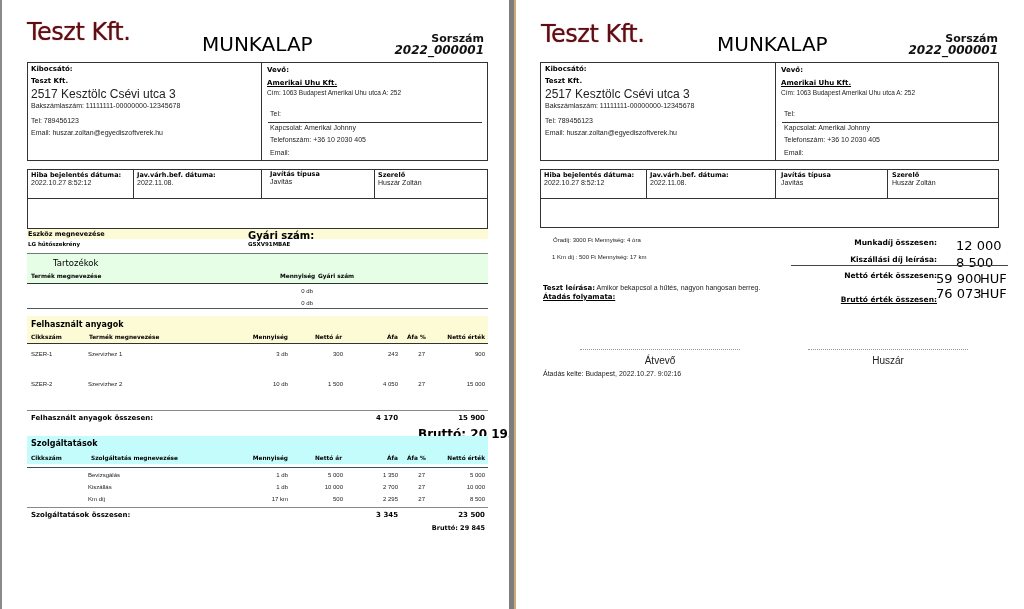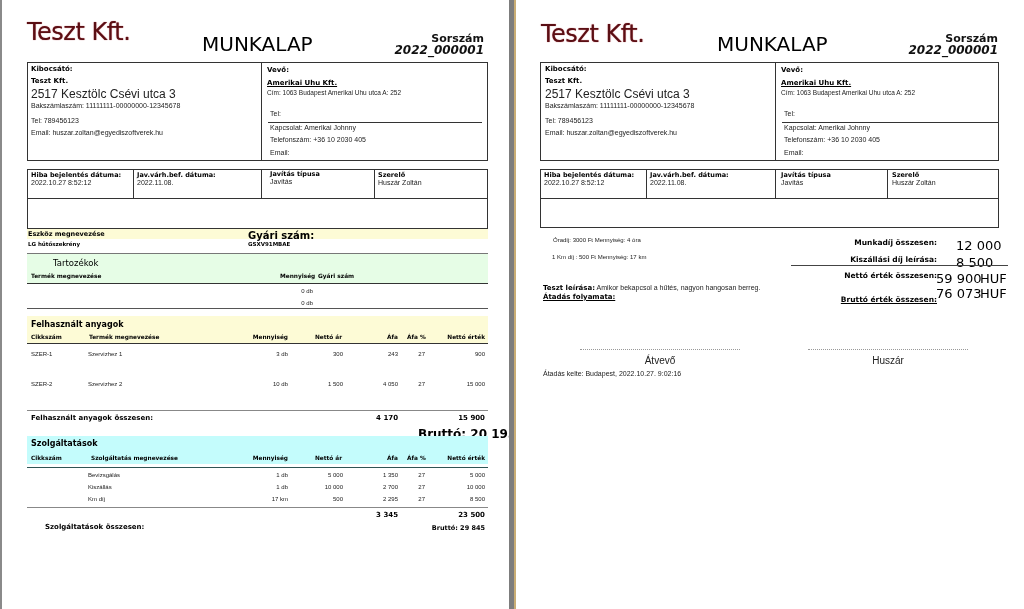--- a/index.html
+++ b/index.html
@@ -160,21 +160,21 @@
   </div>
   <div>
     <div class="abs cell" style="left:86px;top:496px;">Km díj</div>
     <div class="abs cell r" style="left:236px;width:50px;top:496px;">17 km</div>
     <div class="abs cell r" style="left:300px;width:41px;top:496px;">500</div>
     <div class="abs cell r" style="left:360px;width:36px;top:496px;">2 295</div>
     <div class="abs cell r" style="left:408px;width:15px;top:496px;">27</div>
     <div class="abs cell r" style="left:430px;width:53px;top:496px;">8 500</div>
   </div>
   <div class="hline" style="left:25px;top:507px;width:461px;background:#888;"></div>
-  <div class="abs tot" style="left:43px;top:511px;margin-top:12px;">Szolgáltatások összesen:</div>
+  <div class="abs tot" style="left:29px;top:511px;">Szolgáltatások összesen:</div>
   <div class="abs tot r" style="left:340px;width:56px;top:511px;">3 345</div>
   <div class="abs tot r" style="left:420px;width:63px;top:511px;">23 500</div>
   <div class="abs tot r" style="left:400px;width:83px;top:524px;font-size:6.5px;">Bruttó: 29 845</div>
 </div>
 
 <div class="page" id="page-right">
   <div class="abs brand" style="left:25px;top:20px;">Teszt Kft.</div>
   <div class="abs doc-title" style="left:201px;top:32px;">MUNKALAP</div>
   <div class="abs sorszam-label" style="right:26px;top:32px;">Sorszám</div>
   <div class="abs sorszam-value" style="right:26px;top:43px;">2022_000001</div>

